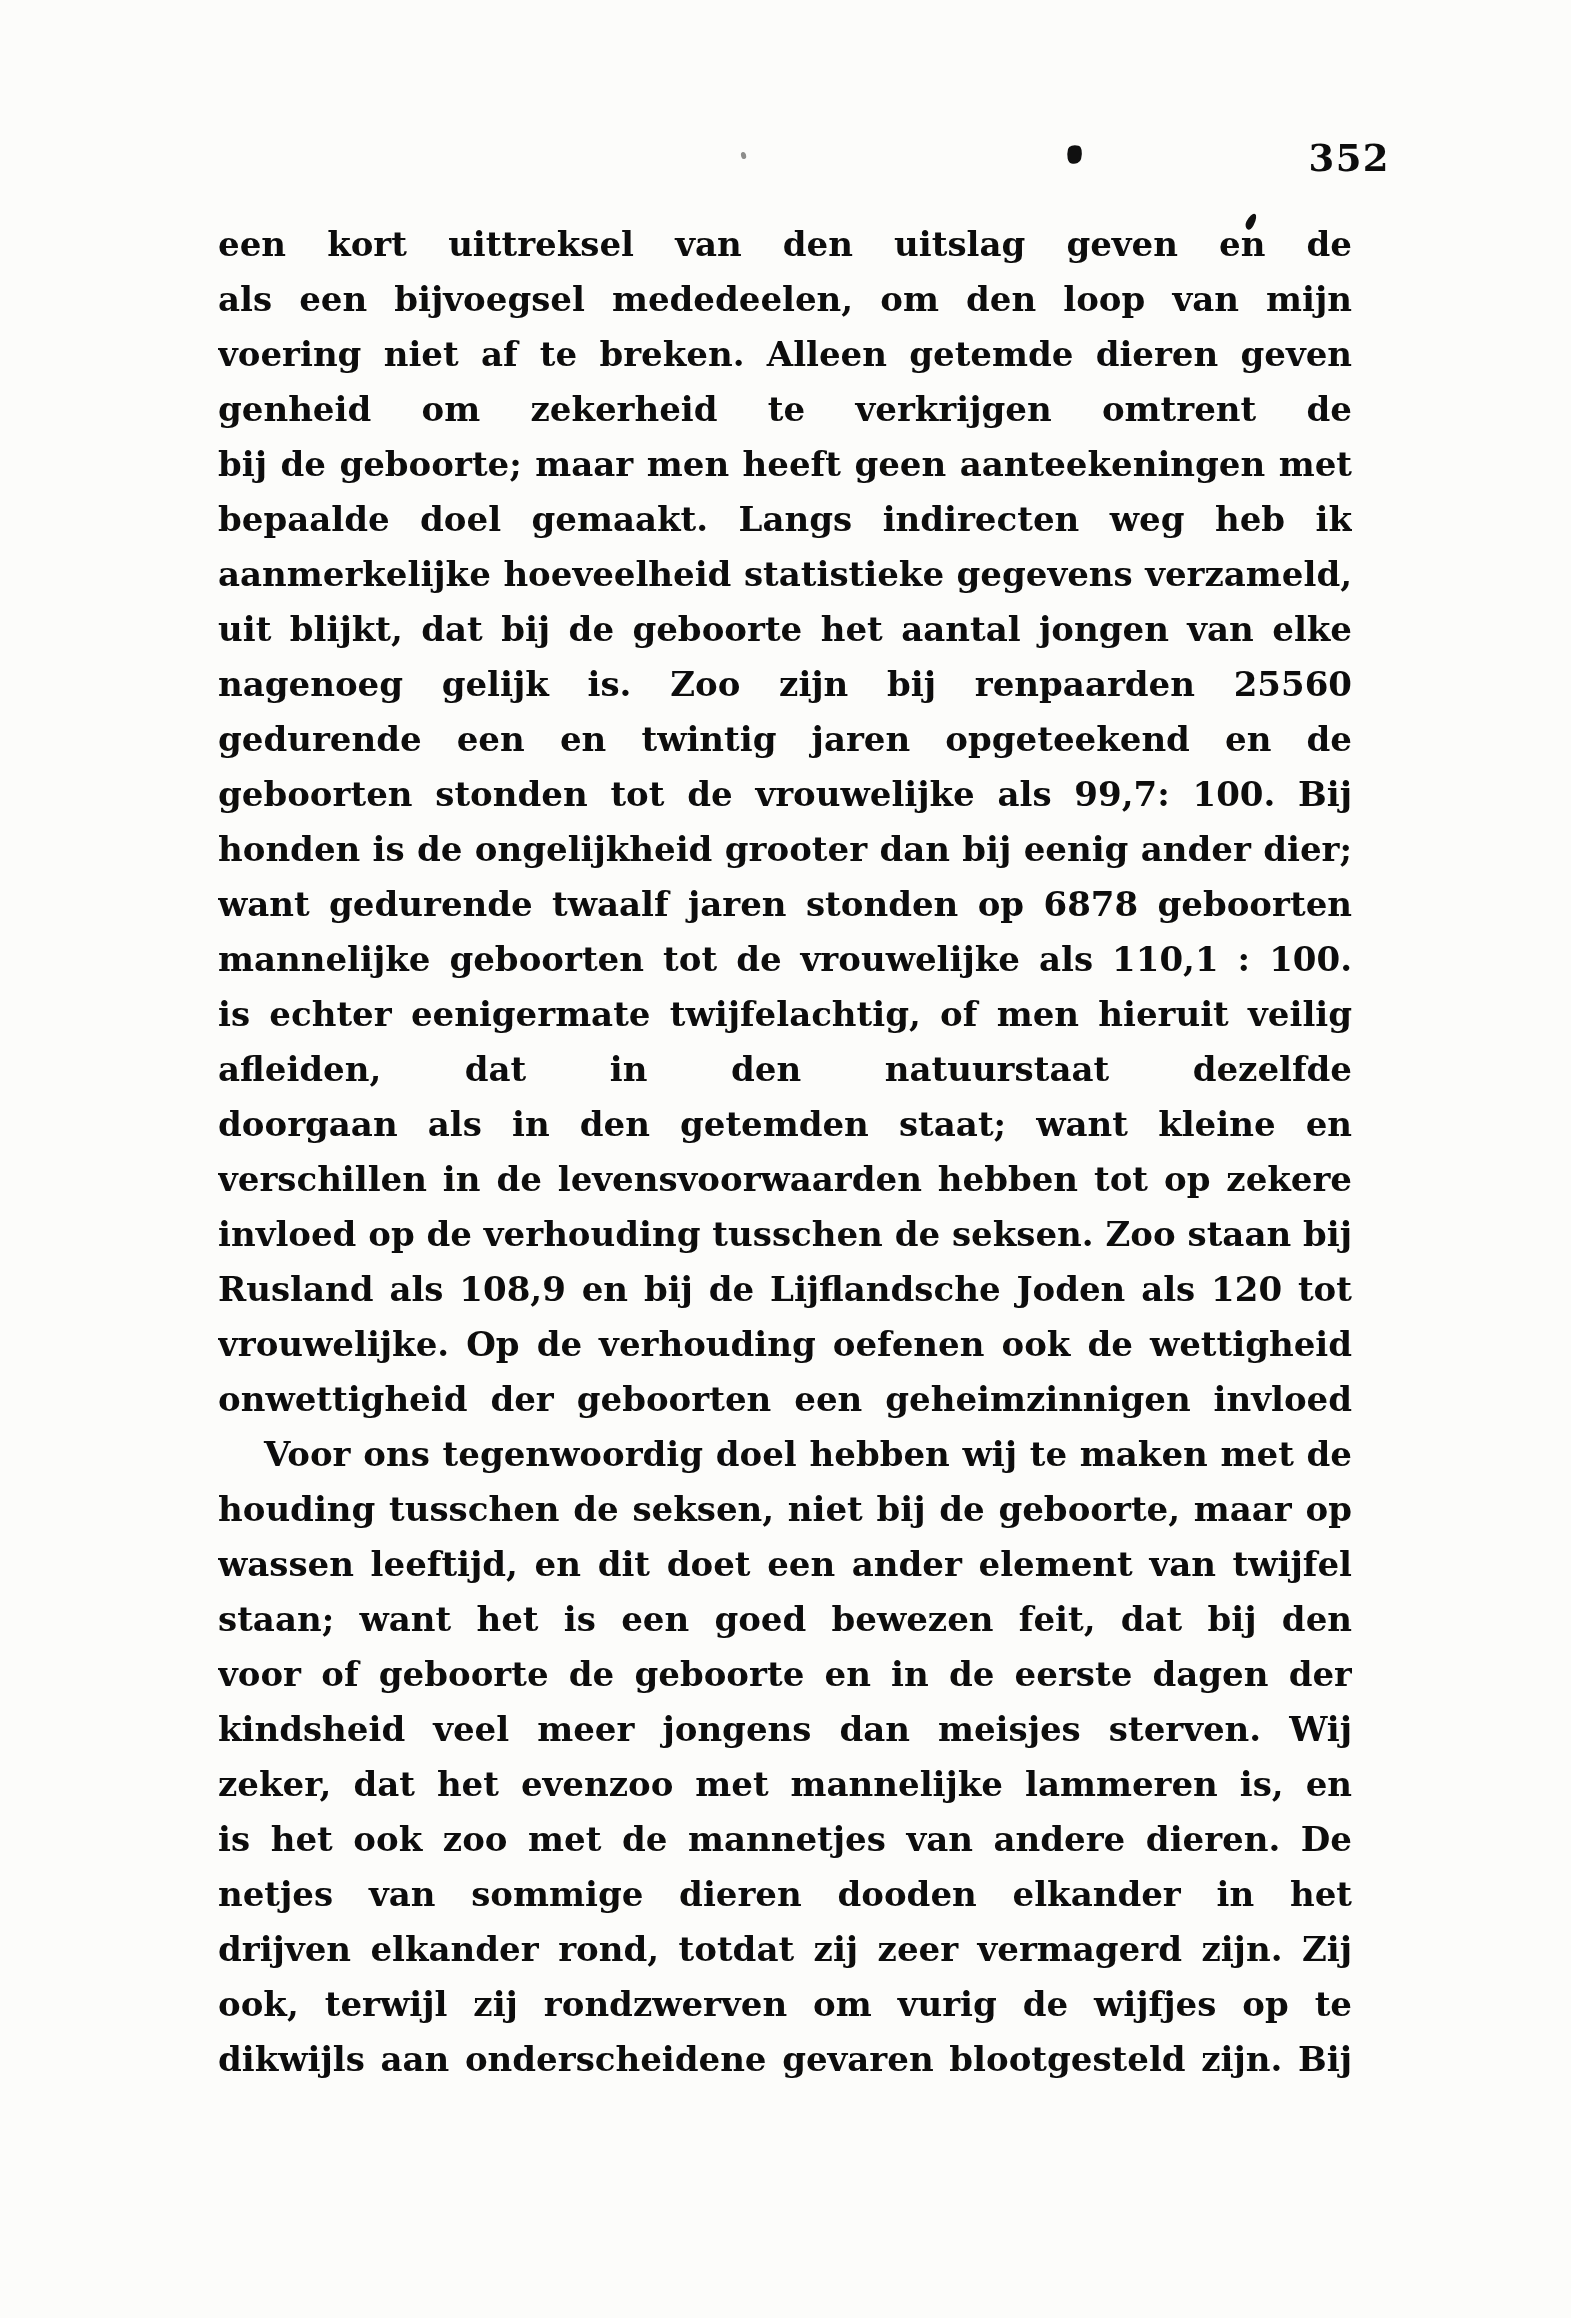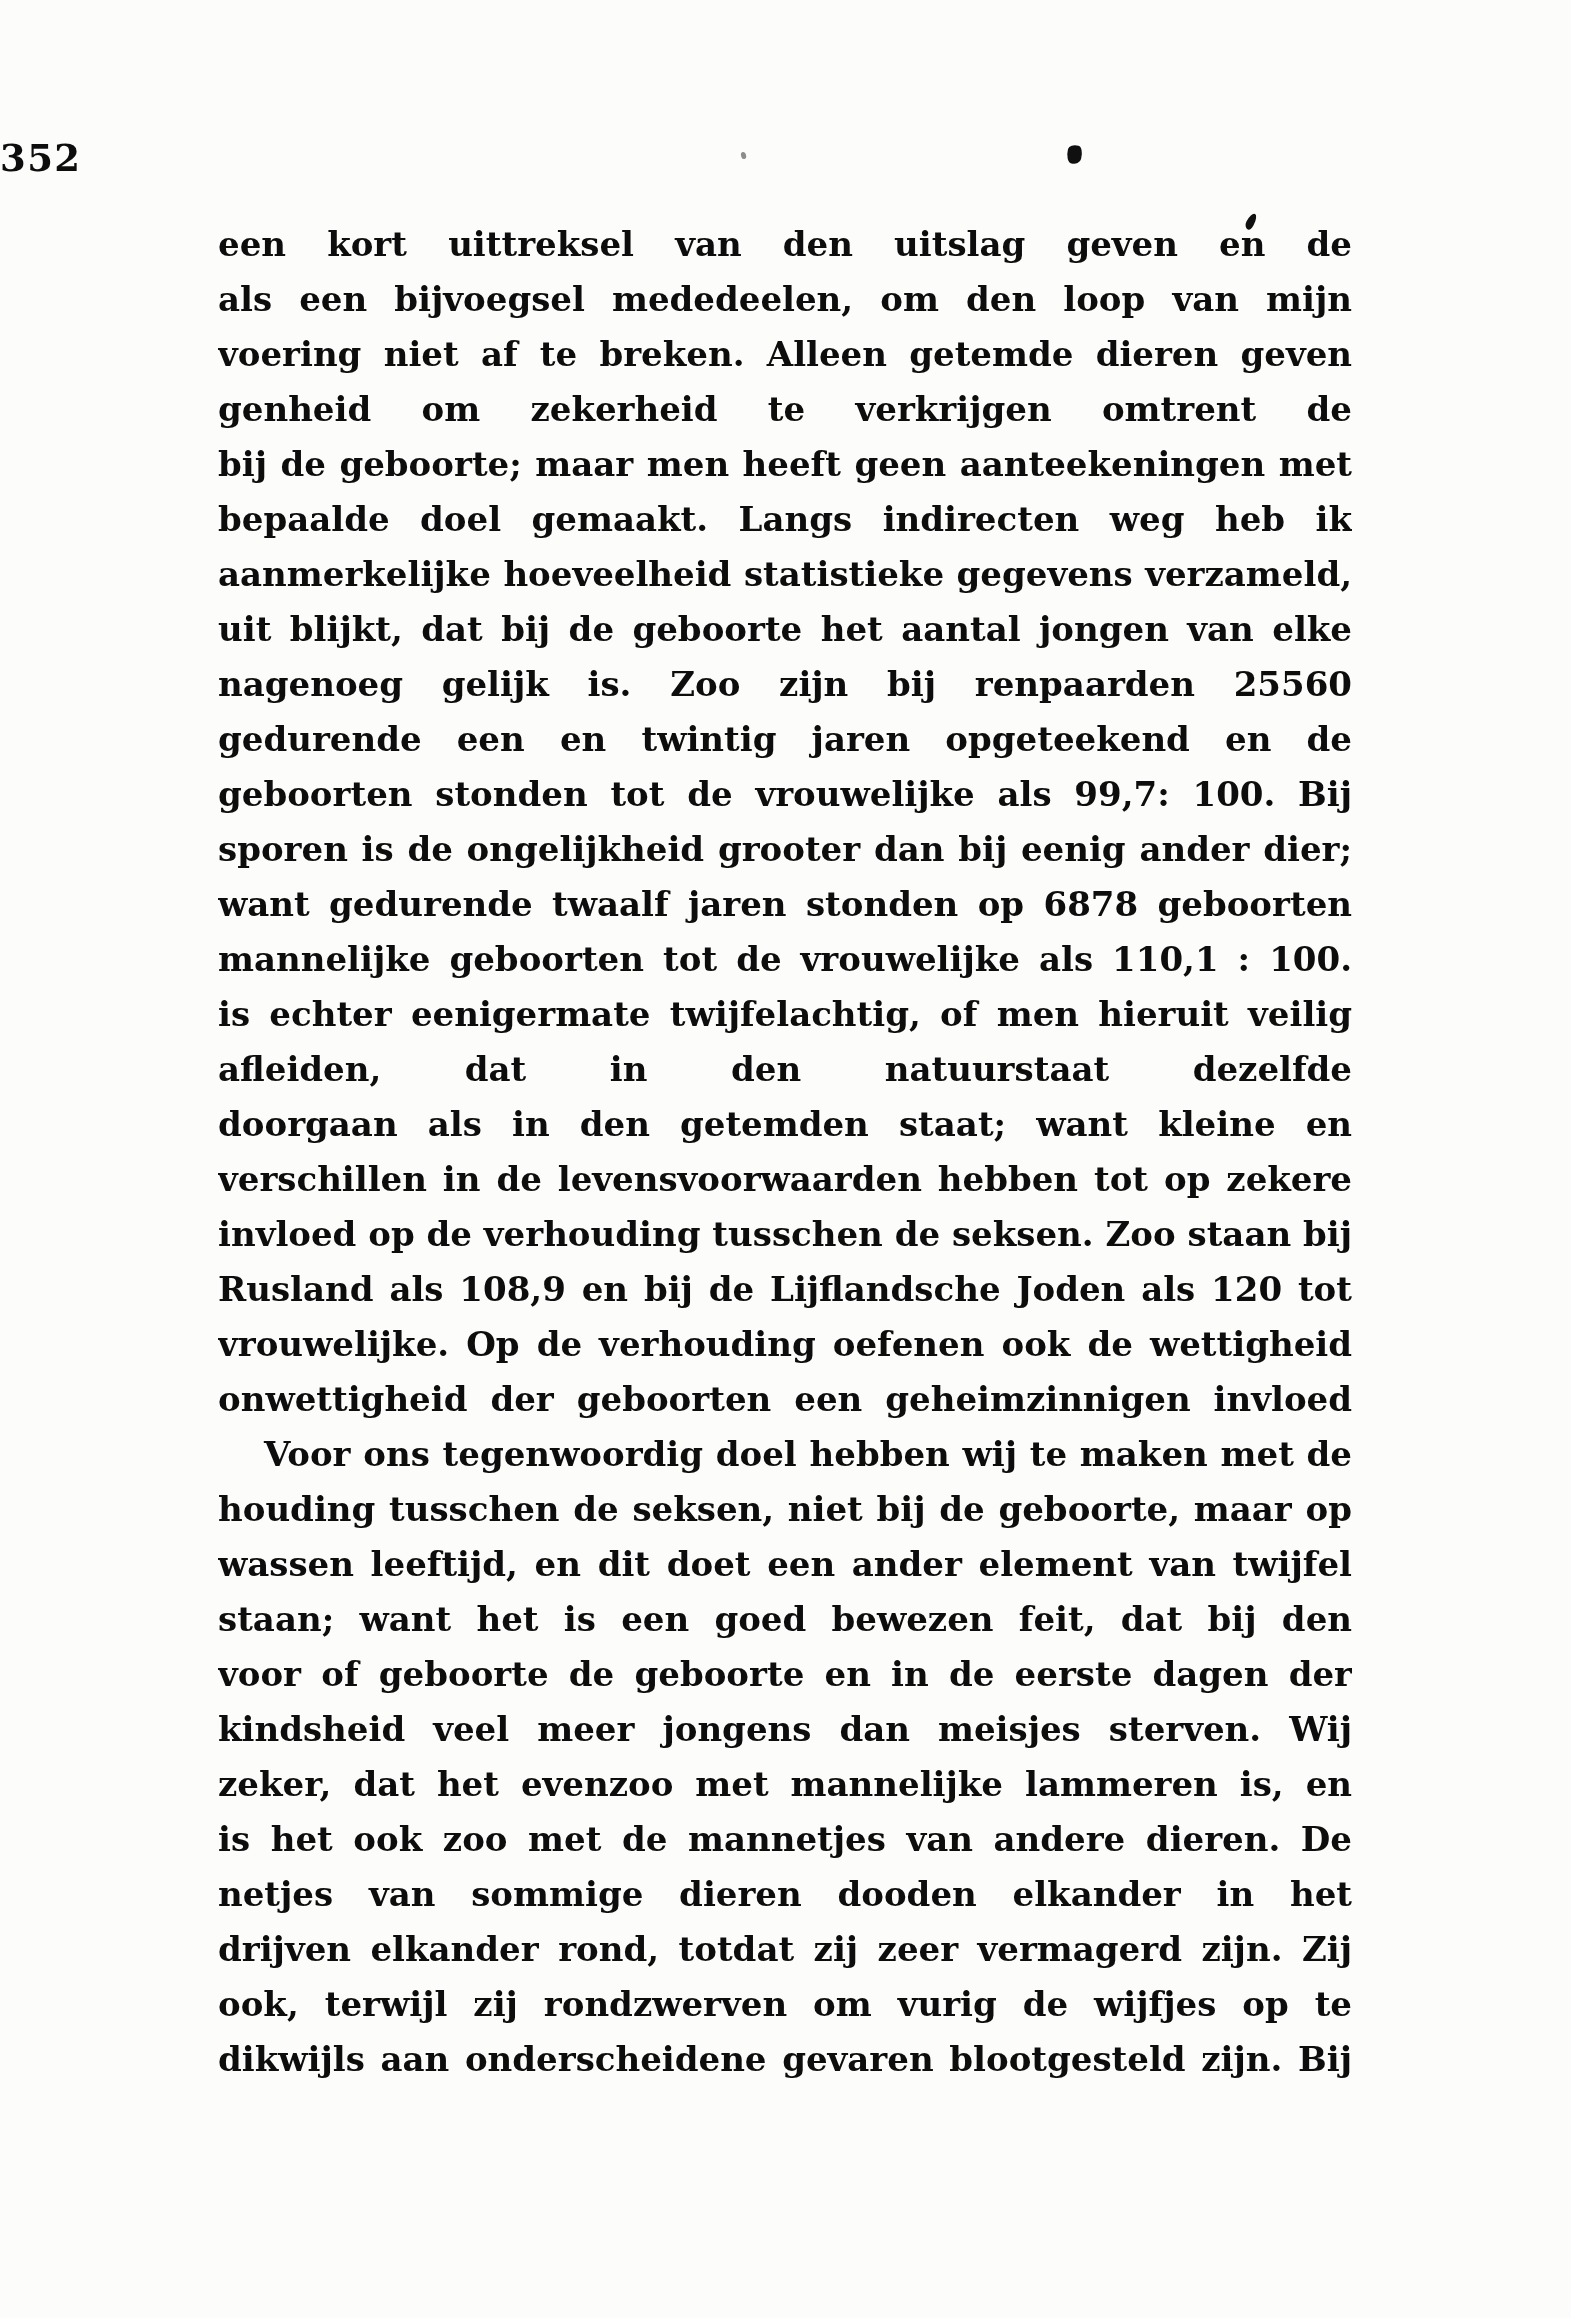--- a/index.html
+++ b/index.html
@@ -15,21 +15,21 @@
     font-family: "DejaVu Serif", "Liberation Serif", serif;
     font-weight: 700;
     color: #0d0d0d;
     overflow: hidden;
   }
   .page-number {
     position: absolute;
     top: 140px;
     left: 0;
     width: 1390px;
-    text-align: left;
+    text-align: right;
     font-size: 37px;
     line-height: 37px;
     letter-spacing: 1.4px;
   }
   .textblock {
     position: absolute;
     left: 218px;
     top: 217px;
     width: 1134px;
     font-size: 34px;
@@ -98,21 +98,21 @@
       <div class="line">als een bijvoegsel mededeelen, om den loop van mijn bewijs-</div>
       <div class="line">voering niet af te breken. Alleen getemde dieren geven gele-</div>
       <div class="line">genheid om zekerheid te verkrijgen omtrent de getalsverhouding</div>
       <div class="line">bij de geboorte; maar men heeft geen aanteekeningen met dit</div>
       <div class="line">bepaalde doel gemaakt. Langs indirecten weg heb ik echter een</div>
       <div class="line">aanmerkelijke hoeveelheid statistieke gegevens verzameld, waar-</div>
       <div class="line">uit blijkt, dat bij de geboorte het aantal jongen van elke sekse</div>
       <div class="line">nagenoeg gelijk is. Zoo zijn bij renpaarden 25560 geboorten</div>
       <div class="line">gedurende een en twintig jaren opgeteekend en de mannelijke</div>
       <div class="line">geboorten stonden tot de vrouwelijke als 99,7: 100. Bij wind-</div>
-      <div class="line">sporen is de ongelijkheid grooter dan bij eenig ander dier;</div>
+      <div class="line">honden is de ongelijkheid grooter dan bij eenig ander dier;</div>
       <div class="line">want gedurende twaalf jaren stonden op 6878 geboorten de</div>
       <div class="line">mannelijke geboorten tot de vrouwelijke als 110,1 : 100. Het</div>
       <div class="line">is echter eenigermate twijfelachtig, of men hieruit veilig mag</div>
       <div class="line">afleiden, dat in den natuurstaat dezelfde verhoudingsgetallen</div>
       <div class="line">doorgaan als in den getemden staat; want kleine en onbekende</div>
       <div class="line">verschillen in de levensvoorwaarden hebben tot op zekere hoogte</div>
       <div class="line">invloed op de verhouding tusschen de seksen. Zoo staan bij den</div>
       <div class="line">Rusland als 108,9 en bij de Lijflandsche Joden als 120 tot 100</div>
       <div class="line">vrouwelijke. Op de verhouding oefenen ook de wettigheid of</div>
       <div class="line short">onwettigheid der geboorten een geheimzinnigen invloed uit.</div>

